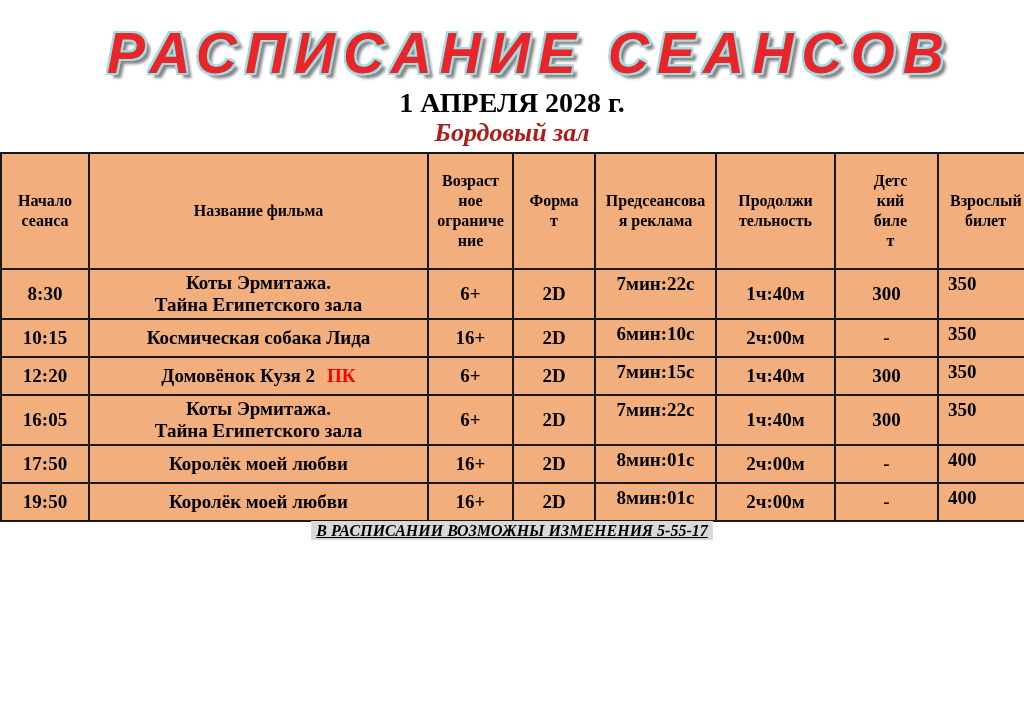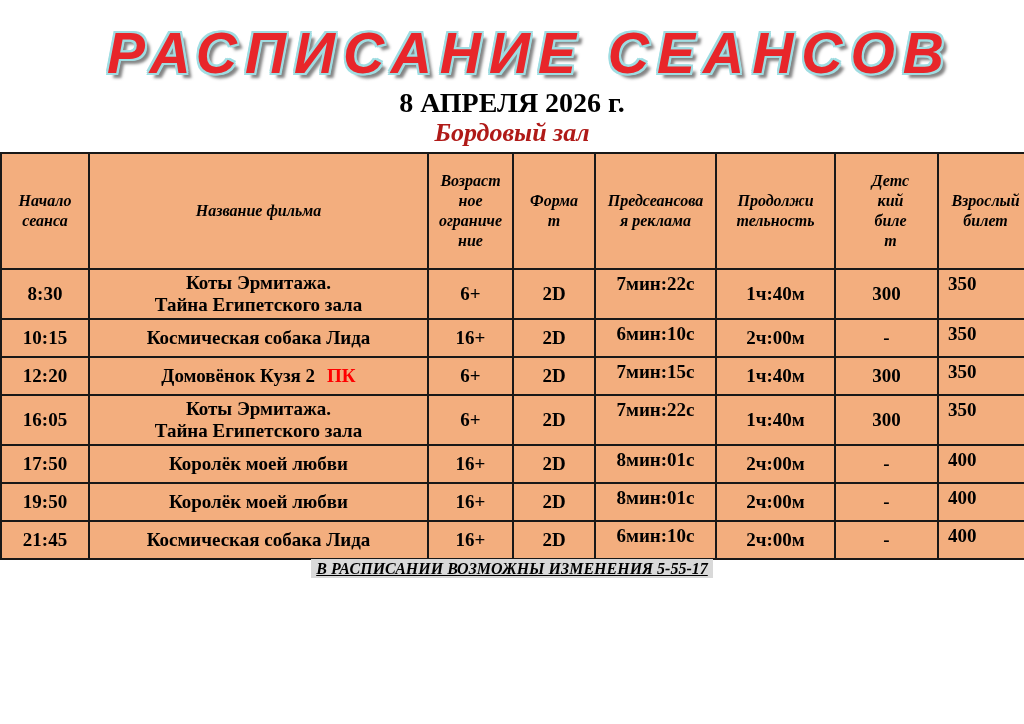--- a/index.html
+++ b/index.html
@@ -65,21 +65,20 @@
   }
   .schedule th,.schedule td{
     border:2px solid var(--grid);
     background:var(--cell-bg);
     font-weight:bold;
     color:#000;
     overflow:hidden;
   }
   .schedule thead tr{height:116px;}
   .schedule th{
-    font-style:italic;
     font-size:16px;
     line-height:1.25;
     text-align:center;
     vertical-align:middle;
     white-space:pre-line;
     padding:2px 3px;
   }
   .schedule th.col-kids,.schedule th.col-adult{
     text-align:center;
     padding-left:11px;
@@ -107,21 +106,21 @@
     text-decoration:underline;
     background:var(--footer-bg);
     padding:1px 5px;
     color:#000;
   }
 </style>
 </head>
 <body>
 
 <div class="main-title">РАСПИСАНИЕ СЕАНСОВ</div>
-<div class="date-line">8 АПРЕЛЯ 2026 г.</div>
+<div class="date-line">1 АПРЕЛЯ 2028 г.</div>
 <div class="hall-line">Бордовый зал</div>
 
 <table class="schedule">
   <colgroup id="schedule-colgroup">
       <col style="width: 88px;">
       <col style="width: 339px;">
       <col style="width: 85px;">
       <col style="width: 82px;">
       <col style="width: 121px;">
       <col style="width: 119px;">
@@ -207,28 +206,18 @@
       <tr>
         <td class="col-time">19:50</td>
         <td class="col-film"><span>Королёк моей любви</span></td>
         <td class="col-age">16+</td>
         <td class="col-format">2D</td>
         <td class="col-ad">8мин:01с</td>
         <td class="col-duration">2ч:00м</td>
         <td class="col-kids">-</td>
         <td class="col-adult">400</td>
       </tr>
-      <tr>
-        <td class="col-time">21:45</td>
-        <td class="col-film"><span>Космическая собака Лида</span></td>
-        <td class="col-age">16+</td>
-        <td class="col-format">2D</td>
-        <td class="col-ad">6мин:10с</td>
-        <td class="col-duration">2ч:00м</td>
-        <td class="col-kids">-</td>
-        <td class="col-adult">400</td>
-      </tr>
     </tbody>
 </table>
 
 <div class="footer-line">
   <span class="footer-note">В РАСПИСАНИИ ВОЗМОЖНЫ ИЗМЕНЕНИЯ 5-55-17</span>
 </div>
 
 </body></html>

